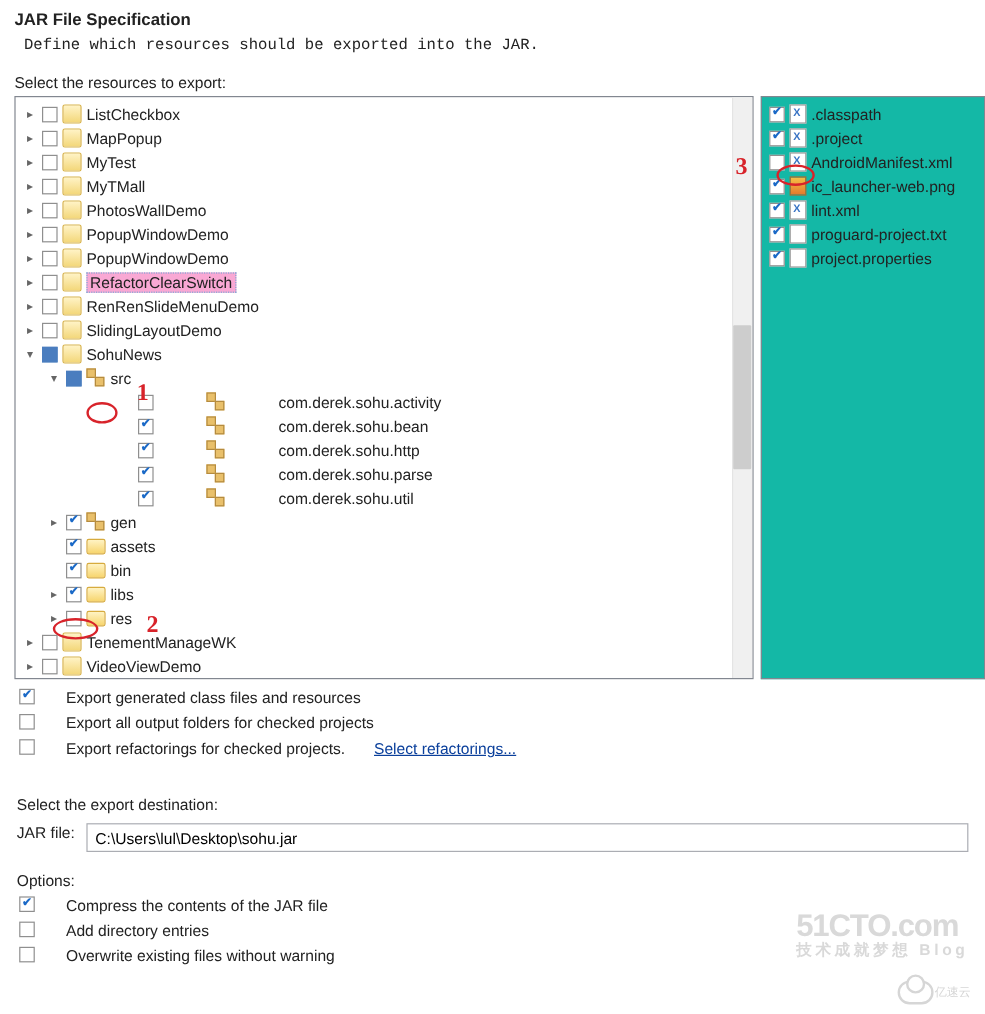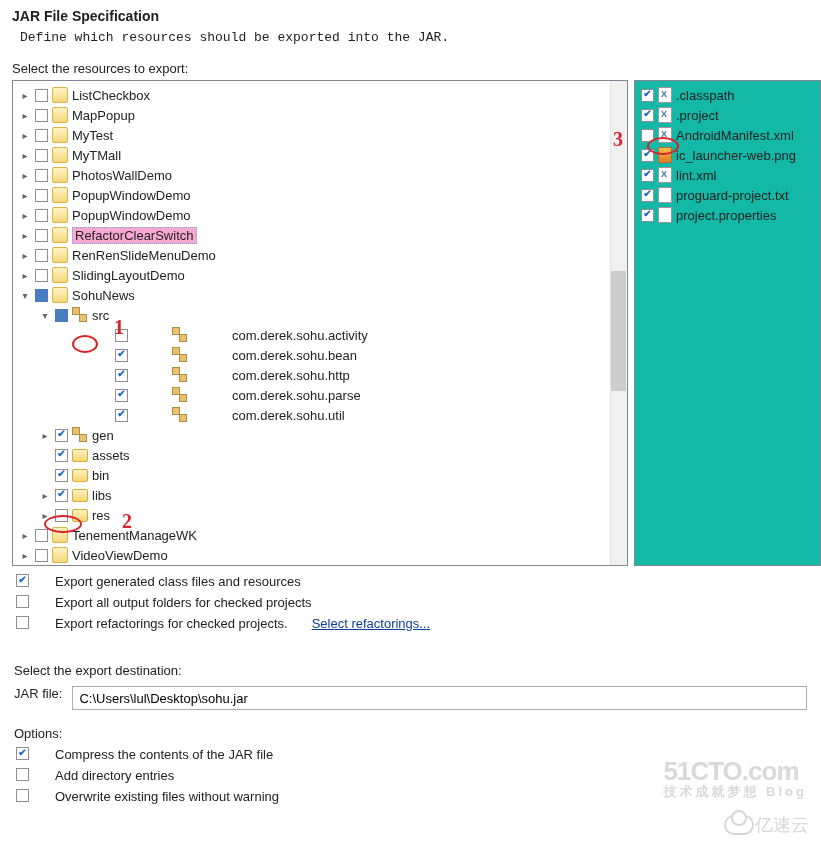--- a/index.html
+++ b/index.html
@@ -44,21 +44,21 @@
   .link { color: #0a3f9b; text-decoration: underline; cursor: pointer; margin-left: 4px; }
 
   .dest-label { padding: 18px 14px 8px 14px; }
   .dest { display: flex; padding: 0 14px; gap: 10px; }
   .dest input { flex: 1; height: 24px; border: 1px solid #abadb3; padding: 2px 6px; font-size: 13px; }
 
   .opts2-label { padding: 16px 14px 6px 14px; }
 
   .watermark1 { position: absolute; right: 14px; bottom: 46px; font-family: Arial Black, sans-serif; font-weight: 900; font-size: 26px; color: #d9d9d9; letter-spacing: -1px; line-height: 1.05; pointer-events:none;}
   .watermark1 .sub { font-size: 13px; letter-spacing: 3px; }
-  .watermark2 { position: absolute; right: 12px; bottom: 8px; color: #d6d6d6; font-size: 18px; display: flex; align-items: center; gap: 1px; pointer-events:none;}
+  .watermark2 { position: absolute; right: 12px; bottom: 8px; color: #d6d6d6; font-size: 10px; display: flex; align-items: center; gap: 1px; pointer-events:none;}
   .cloud { width: 30px; height: 20px; border: 2px solid #d6d6d6; border-radius: 12px; position: relative; }
   .cloud::before { content: ""; position: absolute; width: 12px; height: 12px; border: 2px solid #d6d6d6; border-radius: 50%; top: -7px; left: 5px; background: #fff; }
 
   .anno { position: absolute; color: #d8232a; font-weight: bold; font-size: 20px; pointer-events: none; font-family: "Segoe Script", cursive; }
   .circle { border: 2px solid #d8232a; border-radius: 50%; position: absolute; pointer-events: none; }
 </style>
 </head>
 <body>
 
 <div class="header">

